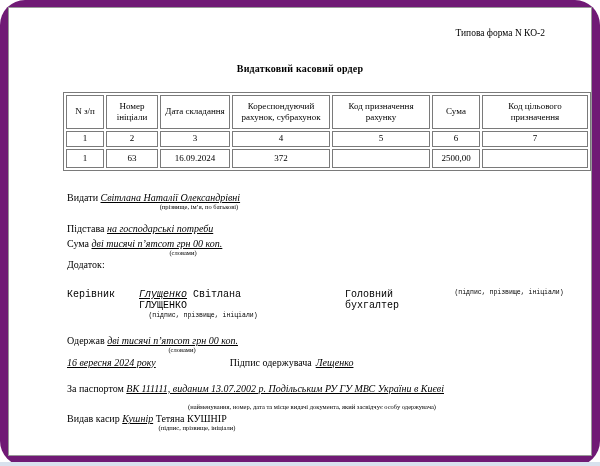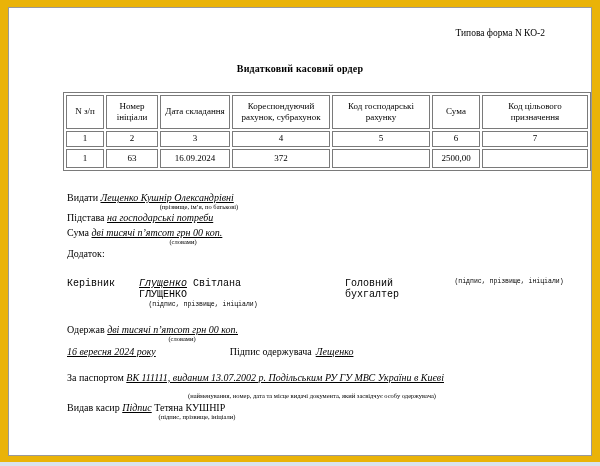--- a/index.html
+++ b/index.html
@@ -1,21 +1,21 @@
 <!DOCTYPE html>
 <html><head>
 <meta charset="utf-8">
 <style>
   html,body { margin:0; padding:0; }
   body {
     width:600px; height:466px; background:#ffffff;
     font-family:"Liberation Serif", serif; color:#000;
     position:relative; overflow:hidden;
   }
-  .frame { position:absolute; inset:0; background:#eab308; }
+  .frame { position:absolute; inset:0; background:#701a75;border-radius:25px; }
   .page {
     position:absolute; top:7px; left:8px; right:8px; bottom:10px;
     border:1px solid #999; background:#fff; overflow:hidden;
   }
   .bottom-strip {
     position:absolute; left:0; right:0; bottom:0; height:4px;
     background:#d9e2ee;
   }
   .form-code { text-align:right; padding:20px 46px 0 0; font-size:9.5px; }
   .doc-title { text-align:center; margin-top:25px; font-weight:bold; font-size:10px; letter-spacing:0.2px; }
@@ -34,21 +34,21 @@
   .num-row td { height:12px; }
   .data-row td { height:15px; }
   .c1{width:32px}.c2{width:46px}.c3{width:64px}.c4{width:92px}.c5{width:92px}.c6{width:42px}.c7{width:100px}
 
   .content { margin-left:58px; margin-right:44px; font-size:10px; }
   .uv { font-style:italic; text-decoration:underline; }
   .hint { font-size:6.5px; line-height:1.3; color:#000; }
 
   .line-vydaty { margin-top:21px; }
   .hint-vydaty { margin-left:44px; width:176px; text-align:center; }
-  .line-pidstava { margin-top:1px; }
+  .line-pidstava { margin-top:12px; }
   .line-suma { margin-top:4px; }
   .hint-suma { margin-left:86px; width:60px; text-align:center; }
   .line-dodatok { margin-top:1px; }
 
   .sig-row { display:flex; margin-top:19px; align-items:flex-start;font-family:Liberation Mono, monospace; }
   .sig-label-left { width:48px; flex:none; }
   .sig-block-left { width:128px; flex:none; margin-left:24px; }
   .sig-hint-left { text-align:center; margin-top:1px; }
   .sig-label-right { width:60px; flex:none; margin-left:78px; }
   .sig-block-right { width:160px; flex:none; margin-left:24px; }
@@ -72,21 +72,21 @@
     <div class="form-code">Типова форма N КО-2</div>
     <div class="doc-title">Видатковий касовий ордер</div>
 
     <table class="main">
       <tbody>
           <tr class="th-row">
         <td class="c1">N з/п</td>
         <td class="c2">Номер ініціали</td>
         <td class="c3">Дата складання</td>
         <td class="c4">Кореспондуючий рахунок, субрахунок</td>
-        <td class="c5">Код господарські рахунку</td>
+        <td class="c5">Код призначення рахунку</td>
         <td class="c6">Сума</td>
         <td class="c7">Код цільового призначення</td>
       </tr>
       <tr class="num-row">
         <td>1</td>
         <td>2</td>
         <td>3</td>
         <td>4</td>
         <td>5</td>
         <td>6</td>
@@ -101,21 +101,21 @@
         <td>2500,00</td>
         <td></td>
       </tr>
     </tbody>
       </table>
 
     <div class="content">
 
       <div class="line-vydaty">
         <span>Видати</span>
-        <span class="uv">Лещенко Кушнір Олександрівні</span>
+        <span class="uv">Світлана Наталії Олександрівні</span>
       </div>
       <div class="hint hint-vydaty">(прізвище, ім’я, по батькові)</div>
 
       <div class="line-pidstava">
         <span>Підстава</span>
         <span class="uv">на господарські потреби</span>
       </div>
 
       <div class="line-suma">
         <span>Сума</span>
@@ -153,21 +153,21 @@
       </div>
 
       <div class="line-passport">
         <span>За паспортом</span>
         <span class="uv">ВК 111111, виданим  13.07.2002 р. Подільським РУ ГУ МВС України в Києві</span>
       </div>
       <div class="hint hint-passport">(найменування, номер, дата та місце видачі документа, який засвідчує особу одержувача)</div>
 
       <div class="line-cashier">
         <span>Видав касир</span>
-        <span class="uv">Підпис</span>
+        <span class="uv">Кушнір</span>
         <span>Тетяна КУШНІР</span>
       </div>
       <div class="hint hint-cashier">(підпис, прізвище, ініціали)</div>
 
     </div>
   </div>
   <div class="bottom-strip"></div>
 </div>
 
 </body></html>

